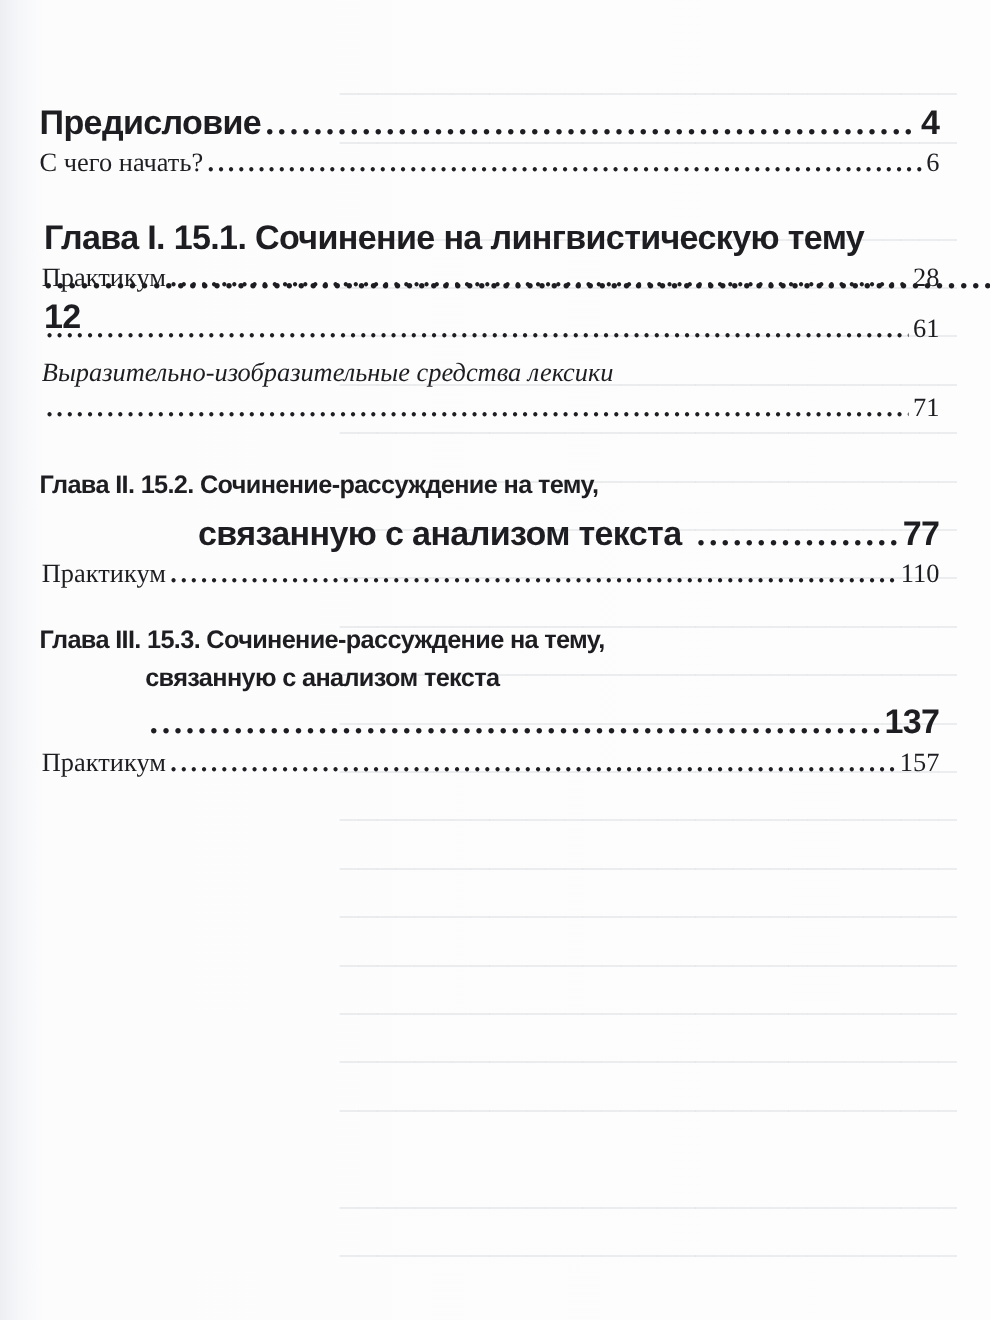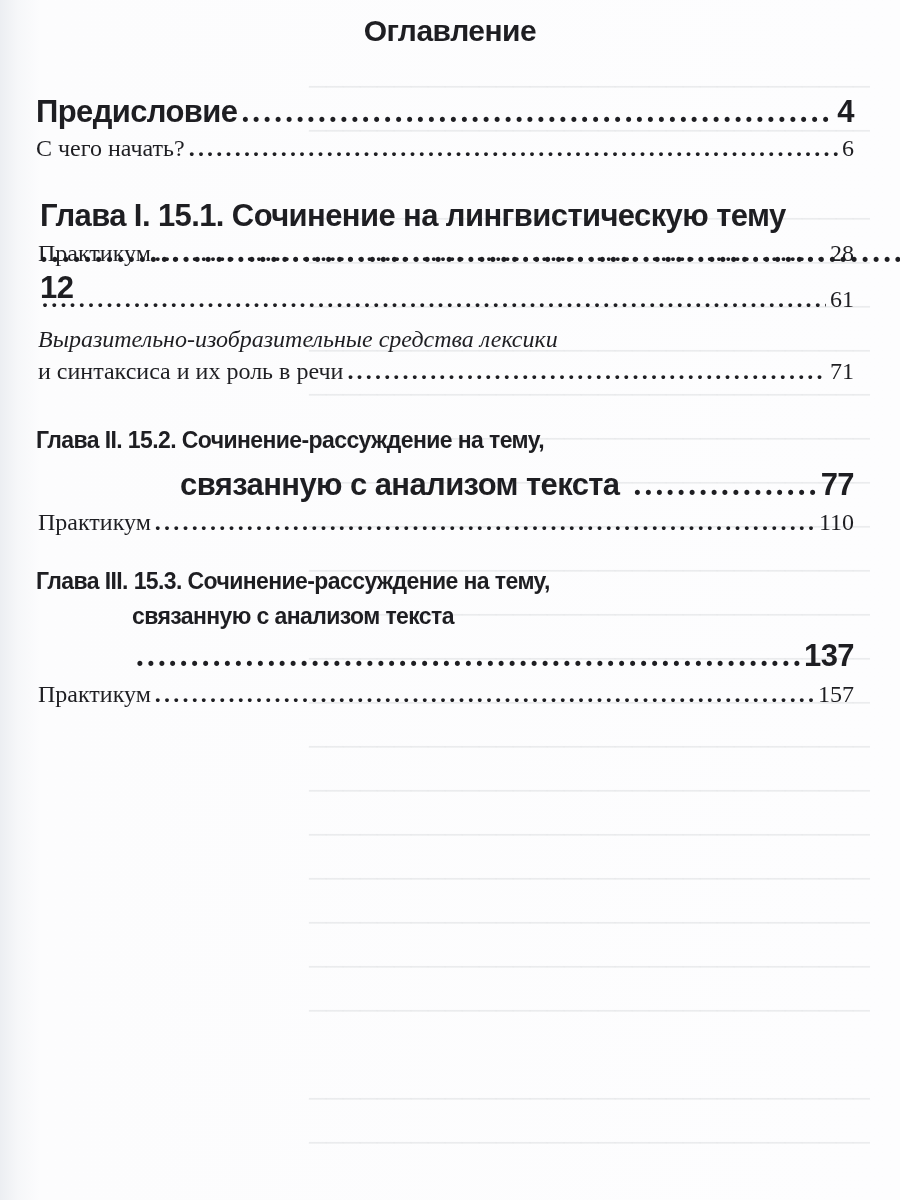--- a/index.html
+++ b/index.html
@@ -90,21 +90,20 @@
     <div>─────────────────────────────────</div>
     <div>─────────────────────────────────</div>
     <div>─────────────────────────────────</div>
     <div>─────────────────────────────────</div>
     <div>─────────────────────────────────</div>
     <div>&nbsp;</div>
     <div>─────────────────────────────────</div>
     <div>─────────────────────────────────</div>
   </div>
 
-  <div class="title">Оглавление</div>
 
   <div class="toc">
 
     <div class="entry bold" style="left:36px; top:94px; width:818px;">
       <span class="label">Предисловие</span>
       <span class="dots"></span>
       <span class="page-num">4</span>
     </div>
 
     <div class="entry sub" style="left:36px; top:135px; width:818px;">
@@ -125,21 +124,20 @@
       <span class="page-num">28</span>
     </div>
 
     <div class="entry sub" style="left:38px; top:286px; width:816px;">
       <span class="dots"></span>
       <span class="page-num">61</span>
     </div>
 
     <div class="line-only" style="left:38px; top:326px;font-style:italic;">Выразительно-изобразительные средства лексики</div>
     <div class="entry sub" style="left:38px; top:358px; width:816px;">
-      <span class="label">и синтаксиса и их роль в речи</span>
       <span class="dots"></span>
       <span class="page-num">71</span>
     </div>
 
     <div class="line-only bold" style="left:36px; top:427px;">Глава II. 15.2. Сочинение-рассуждение на тему,</div>
     <div class="entry bold" style="left:180px; top:467px; width:674px;">
       <span class="label">связанную с анализом текста</span>
       <span class="dots" style="margin-left:14px;"></span>
       <span class="page-num">77</span>
     </div>

